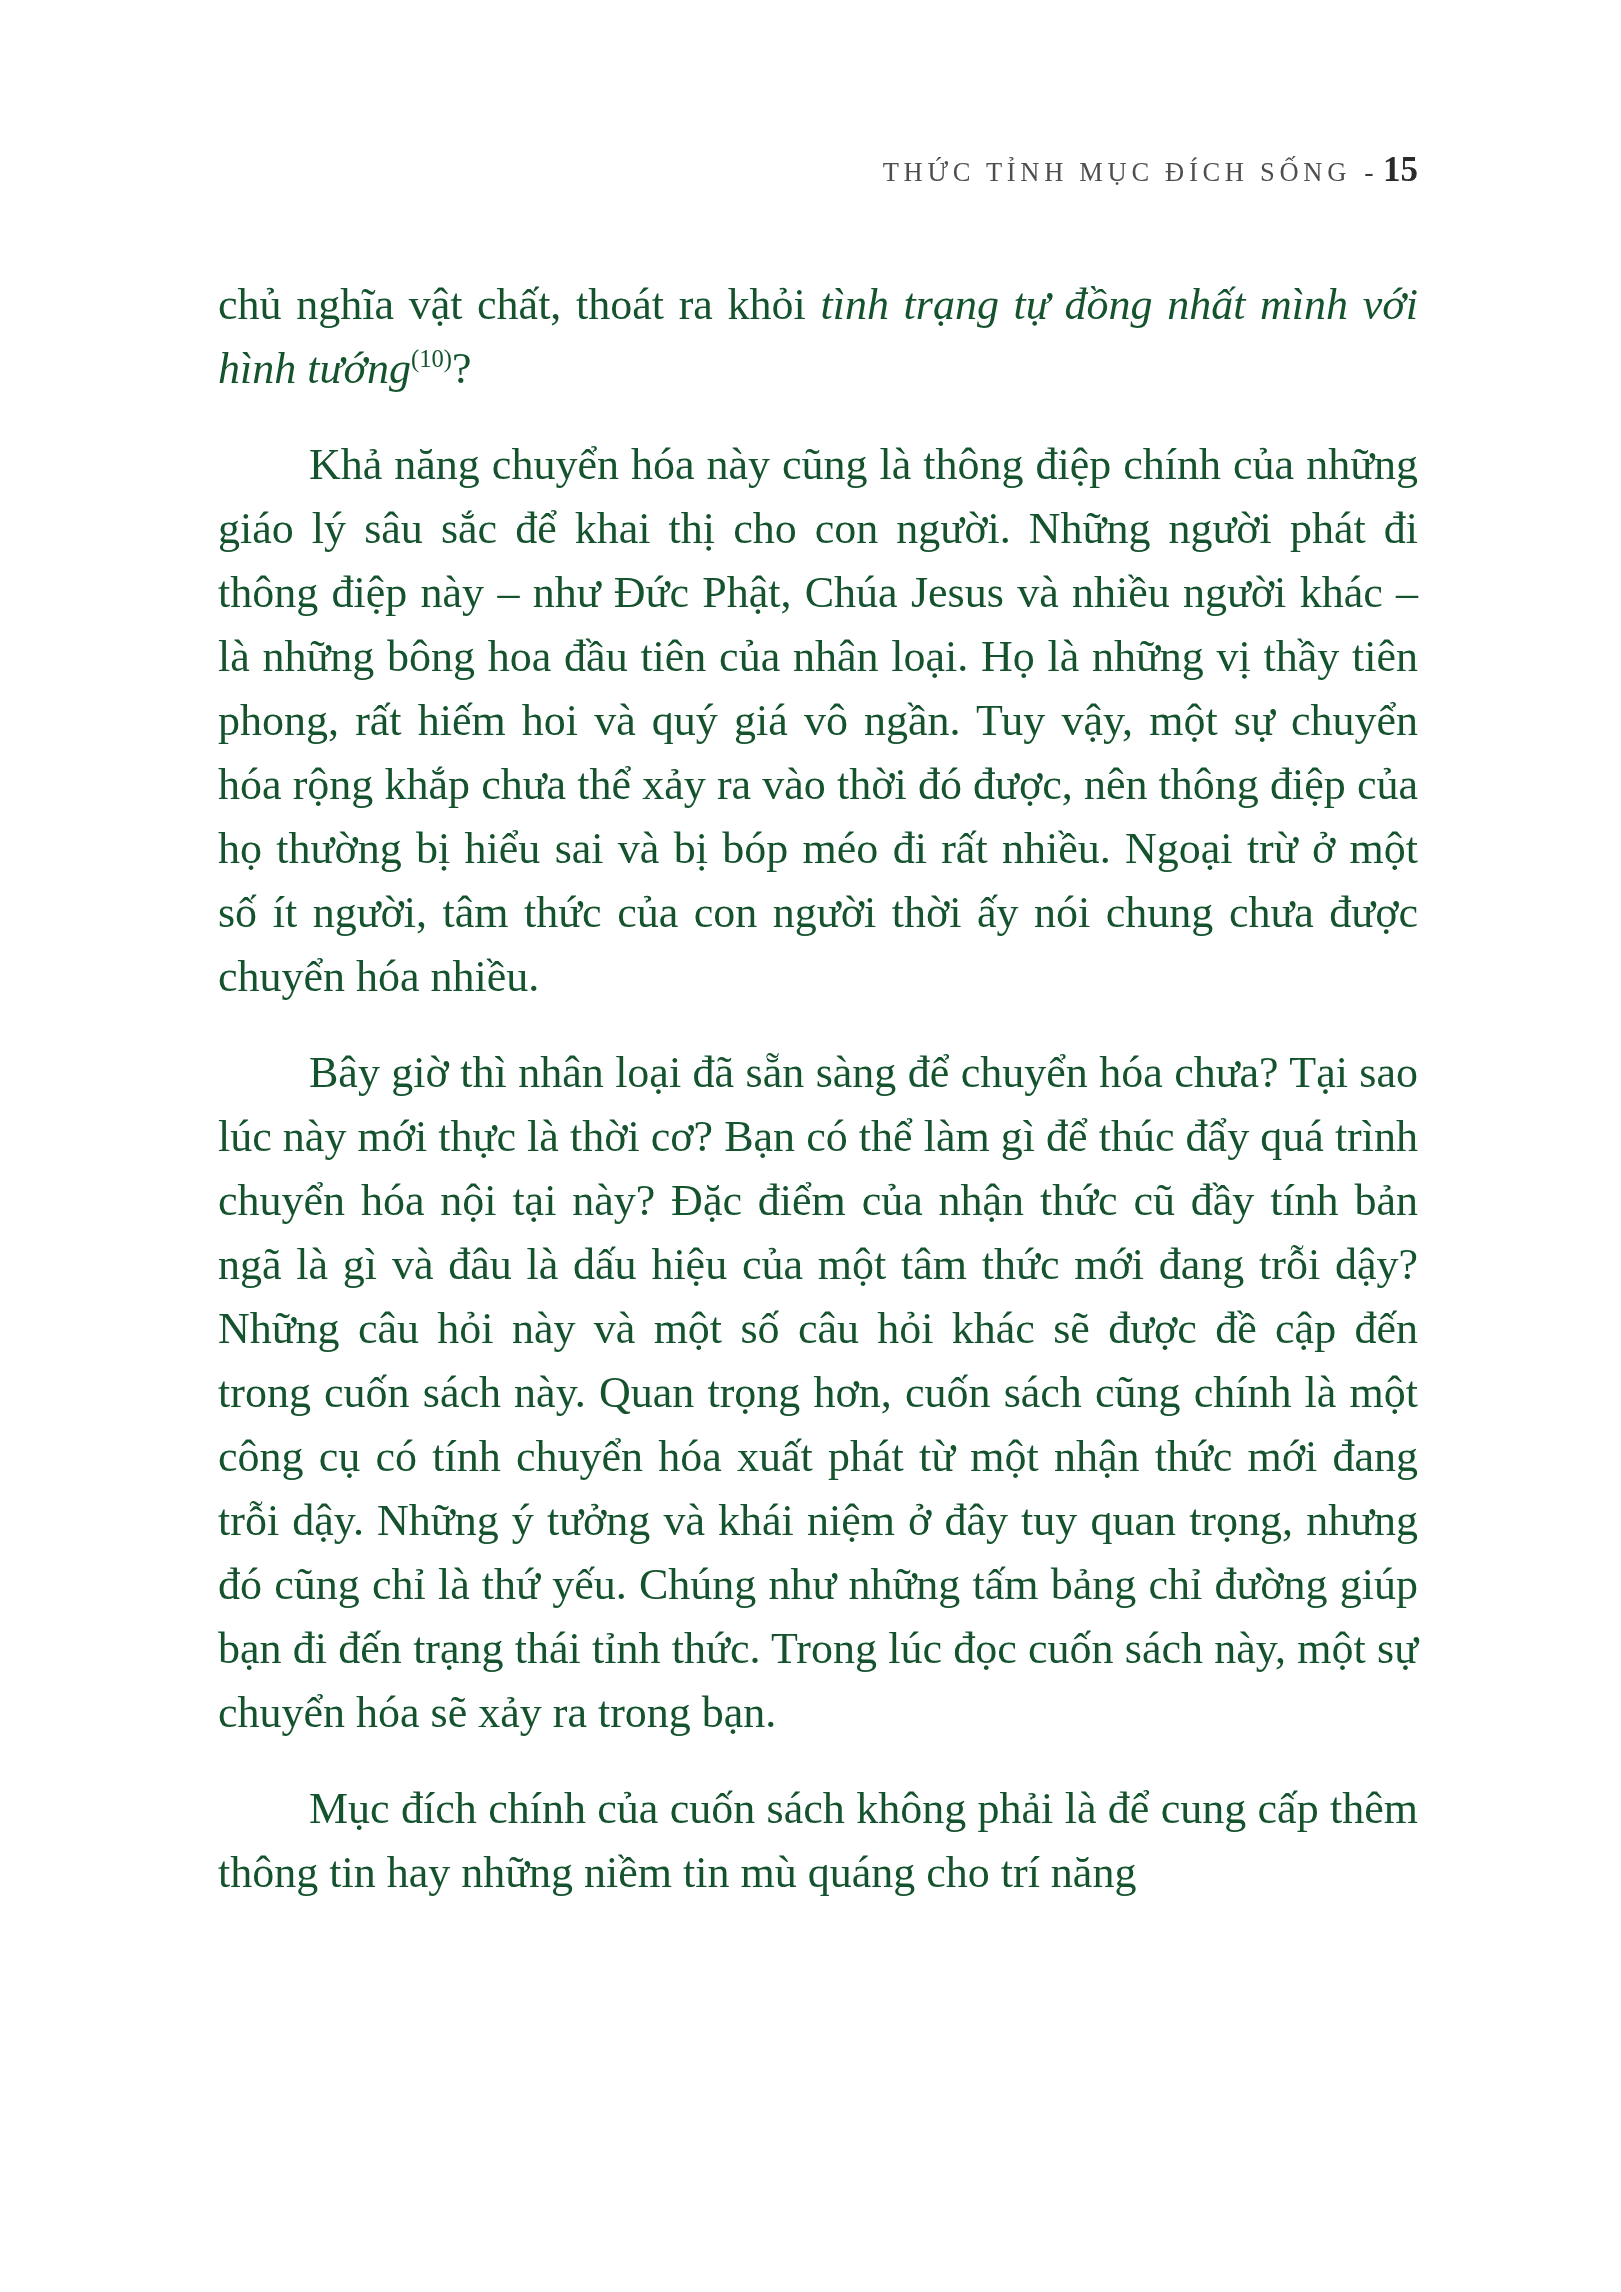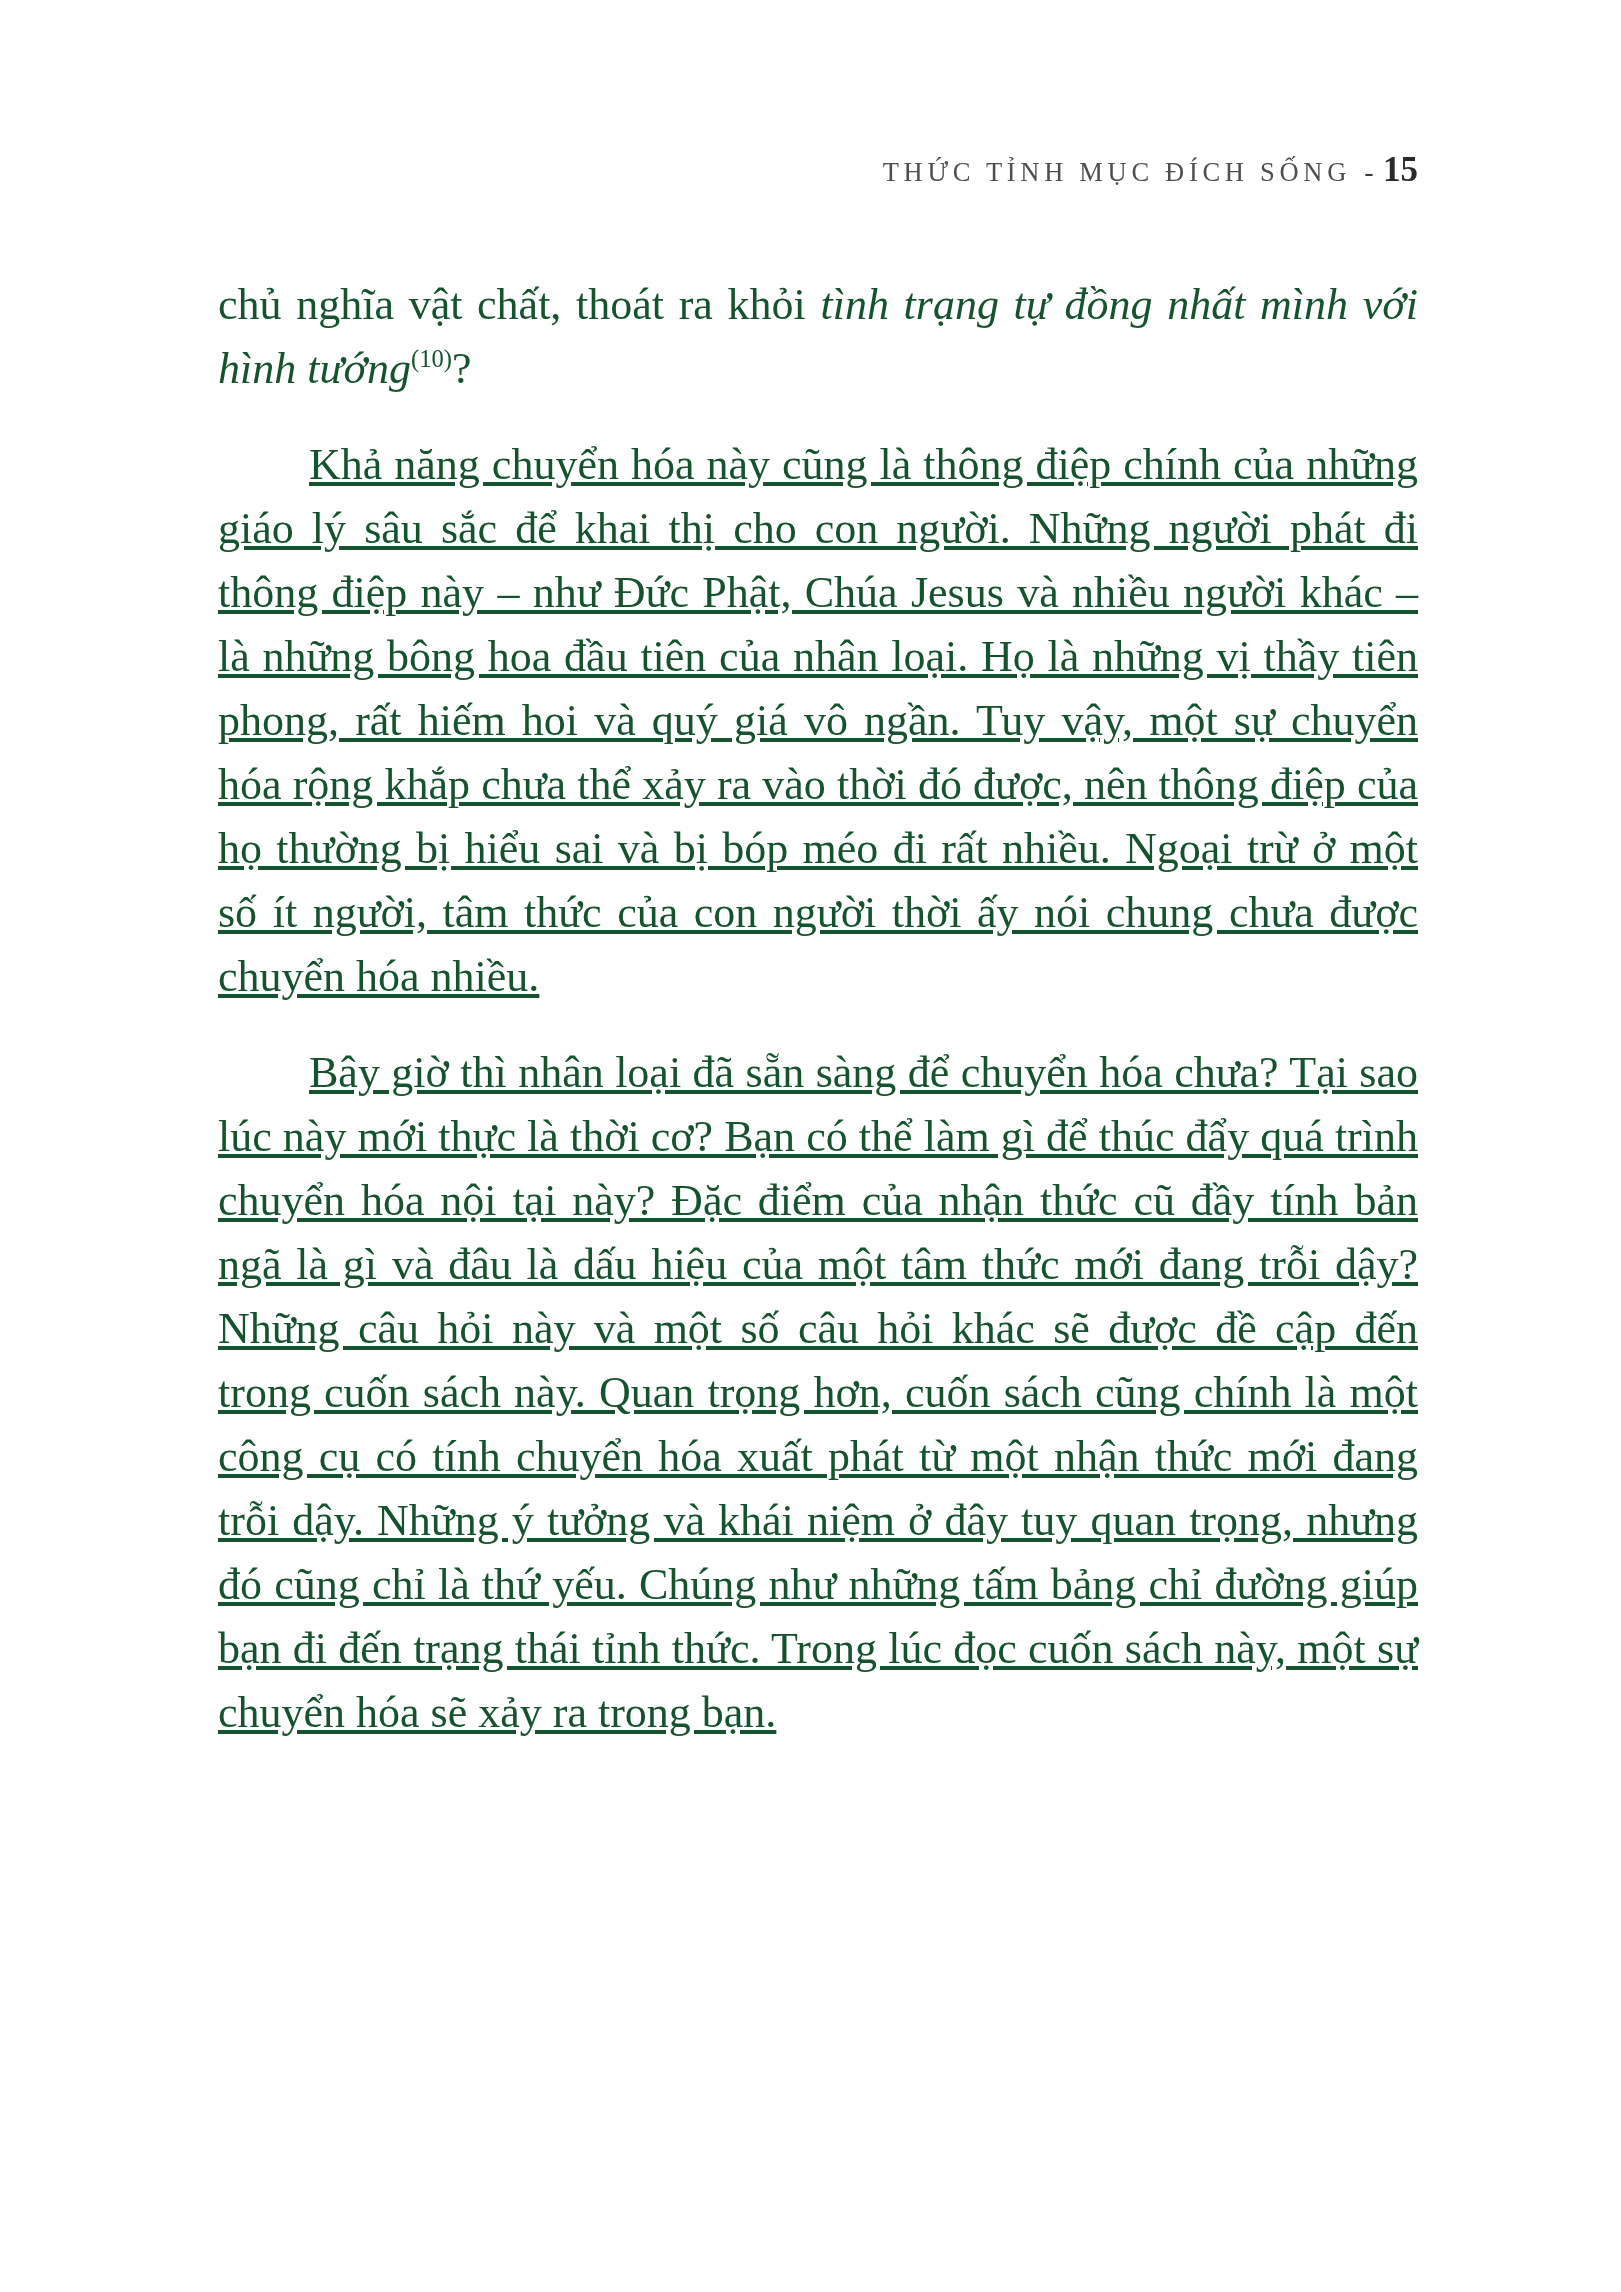--- a/index.html
+++ b/index.html
@@ -49,21 +49,20 @@
   .para {
     margin: 0 0 32px 0;
     font-size: 44px;
     line-height: 64px;
     text-align: justify;
     text-justify: inter-word;
     color: #14532d;
   }
   .para.indent {
     text-indent: 91px;
-    text-decoration: underline;
   }
   .seg-italic {
     font-style: italic;
   }
   sup.seg-sup {
     font-size: 24.6px;
     line-height: 0;
     vertical-align: super;
   }
 </style>
@@ -73,16 +72,17 @@
 <div class="page">
 
   <div class="running-header">
     <span class="running-title">Thức tỉnh mục đích sống</span><span class="header-sep">-</span><span class="page-number">15</span>
   </div>
 
   <main class="page-body">
       <p class="para"><span class="seg-normal">chủ nghĩa vật chất, thoát ra khỏi </span><span class="seg-italic">tình trạng tự đồng nhất mình với hình tướng</span><sup class="seg-sup">(10)</sup><span class="seg-normal">?</span></p>
       <p class="para indent"><span class="seg-normal">Khả năng chuyển hóa này cũng là thông điệp chính của những giáo lý sâu sắc để khai thị cho con người. Những người phát đi thông điệp này – như Đức Phật, Chúa Jesus và nhiều người khác – là những bông hoa đầu tiên của nhân loại. Họ là những vị thầy tiên phong, rất hiếm hoi và quý giá vô ngần. Tuy vậy, một sự chuyển hóa rộng khắp chưa thể xảy ra vào thời đó được, nên thông điệp của họ thường bị hiểu sai và bị bóp méo đi rất nhiều. Ngoại trừ ở một số ít người, tâm thức của con người thời ấy nói chung chưa được chuyển hóa nhiều.</span></p>
       <p class="para indent"><span class="seg-normal">Bây giờ thì nhân loại đã sẵn sàng để chuyển hóa chưa? Tại sao lúc này mới thực là thời cơ? Bạn có thể làm gì để thúc đẩy quá trình chuyển hóa nội tại này? Đặc điểm của nhận thức cũ đầy tính bản ngã là gì và đâu là dấu hiệu của một tâm thức mới đang trỗi dậy? Những câu hỏi này và một số câu hỏi khác sẽ được đề cập đến trong cuốn sách này. Quan trọng hơn, cuốn sách cũng chính là một công cụ có tính chuyển hóa xuất phát từ một nhận thức mới đang trỗi dậy. Những ý tưởng và khái niệm ở đây tuy quan trọng, nhưng đó cũng chỉ là thứ yếu. Chúng như những tấm bảng chỉ đường giúp bạn đi đến trạng thái tỉnh thức. Trong lúc đọc cuốn sách này, một sự chuyển hóa sẽ xảy ra trong bạn.</span></p>
+      <p class="para indent"><span class="seg-normal">Mục đích chính của cuốn sách không phải là để cung cấp thêm thông tin hay những niềm tin mù quáng cho trí năng</span></p>
     </main>
 
 </div>
 
 
 </body></html>

